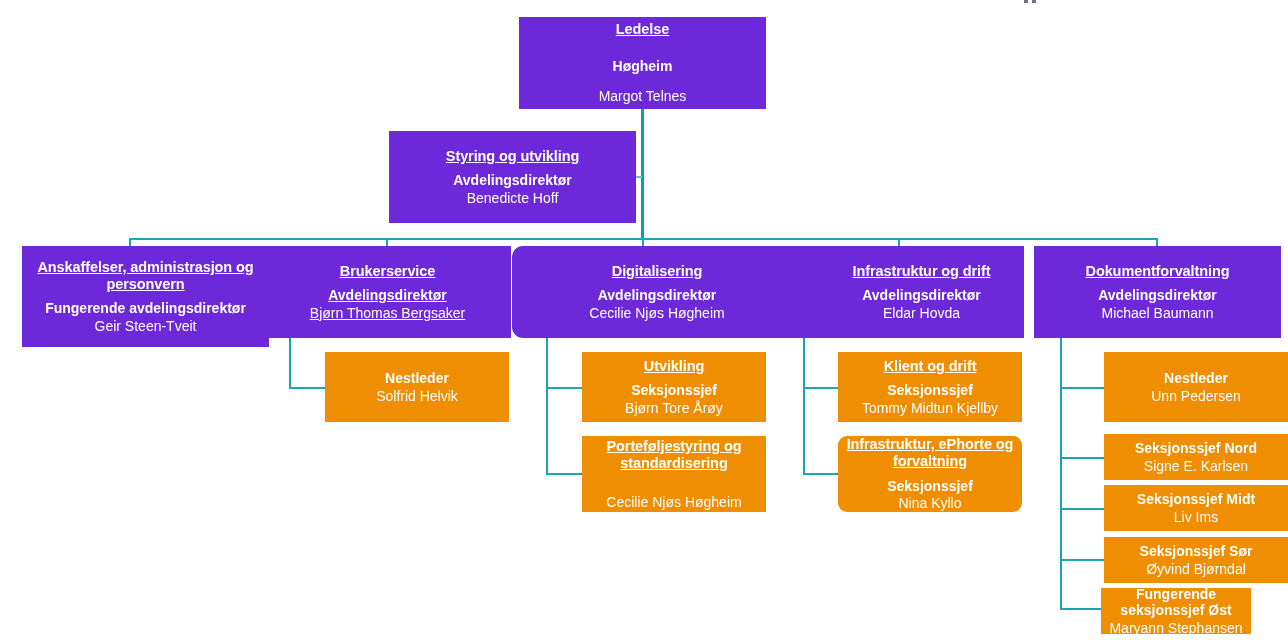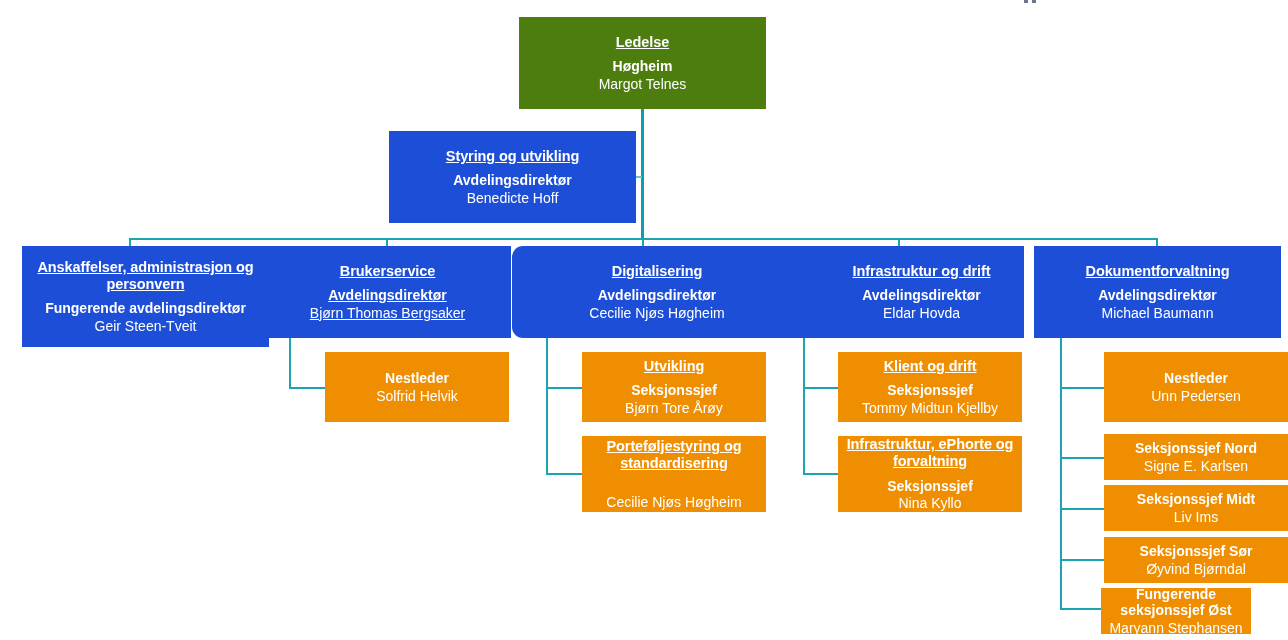--- a/index.html
+++ b/index.html
@@ -42,22 +42,22 @@
     margin-bottom: 1px;
   }
   .node .person {
     font-weight: normal;
     font-size: 14px;
   }
   .node .title:empty,
   .node .role:empty,
   .node .person:empty { display: none; }
 
-  .lvl-root { background: #4d7c0f; }
-  .lvl-dept { background: #1d4ed8; }
+  .lvl-root { background: #6d28d9; justify-content: space-between; }
+  .lvl-dept { background: #6d28d9; }
   .lvl-sub  { background: #ef8e00; }
 
   .conn {
     position: absolute;
     background: #1aa4b4;
   }
   .conn-v { width: 2px; }
   .conn-h { height: 2px; }
   .conn-light { background: #63c3d2; }
   .trunk { background: #0e9cb0; width: 3px; }
@@ -164,21 +164,21 @@
 
     <div class="person">Cecilie Njøs Høgheim</div>
   </div>
 
   <div class="node lvl-sub" style="left:838px; top:352px; width:184px; height:70px;">
     <div class="title">Klient og drift</div>
     <div class="role">Seksjonssjef</div>
     <div class="person">Tommy Midtun Kjellby</div>
   </div>
 
-  <div class="node lvl-sub" style="left:838px; top:436px; width:184px; height:76px;">
+  <div class="node lvl-sub" style="left:838px; top:436px; width:184px; height:76px;border-radius:9px;">
     <div class="title">Infrastruktur, ePhorte og forvaltning</div>
     <div class="role">Seksjonssjef</div>
     <div class="person">Nina Kyllo</div>
   </div>
 
   <div class="node lvl-sub" style="left:1104px; top:352px; width:184px; height:70px;">
 
     <div class="role">Nestleder</div>
     <div class="person">Unn Pedersen</div>
   </div>

